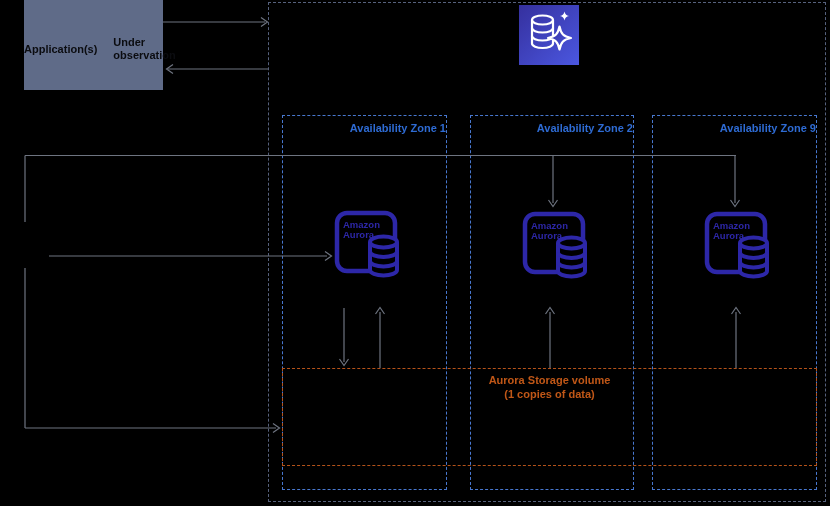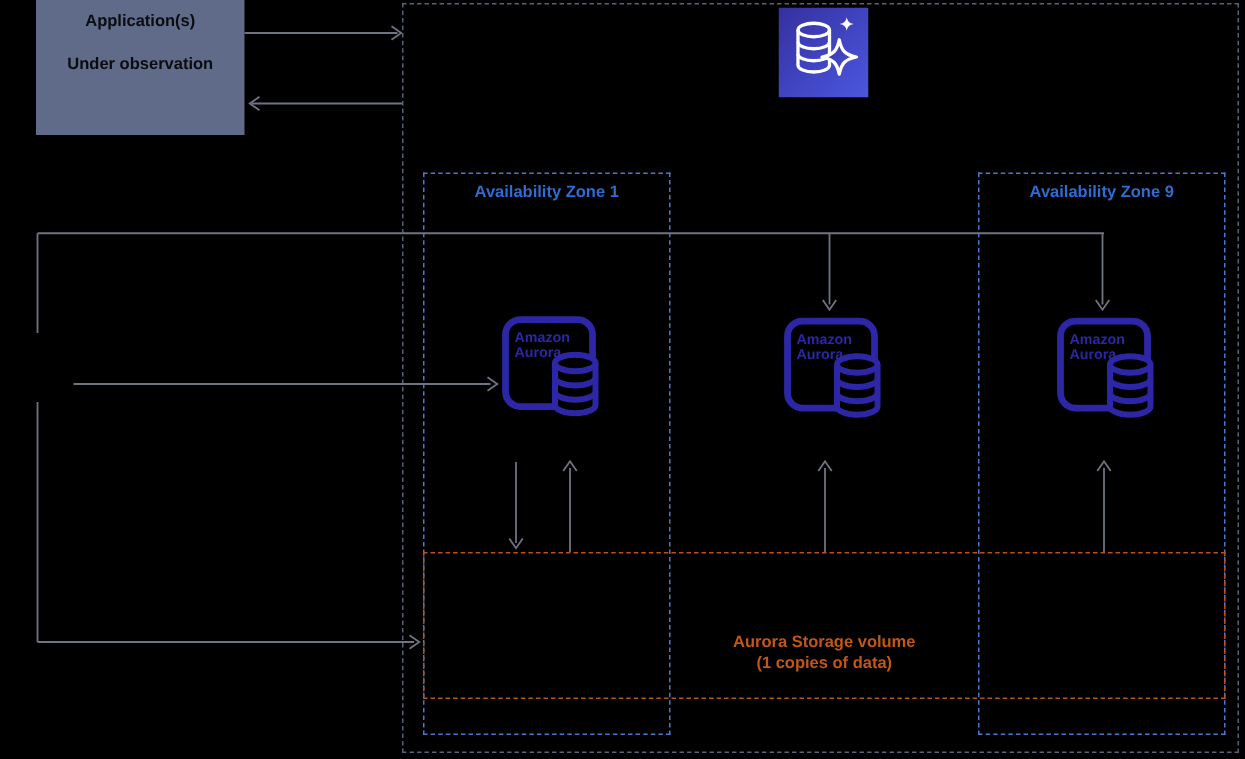--- a/index.html
+++ b/index.html
@@ -11,38 +11,38 @@
   
   .outer-region{
     left:268px;top:2px;width:556px;height:498px;
     border:1.5px dashed var(--outer-border,#56617C);
   }
   .az{
     top:115px;height:373px;
     border:1px dashed var(--az-border,#4878D0);
   }
   .az-label{
-    padding-top:6px;text-align:center;
+    padding-top:6px;text-align:right;
     color:var(--az-text,#2E6BD3);font-size:11px;font-weight:bold;
   }
   .az1{left:282px;width:163px;}
   .az2{left:470px;width:162px;}
   .az3{left:652px;width:163px;}
   .storage{
     left:282px;top:368px;width:533px;height:96px;
     border:1px dashed var(--storage-border,#B5531A);
   }
   .storage-label{
     left:282px;top:373px;width:535px;text-align:center;
-    color:var(--storage-text,#C05717);font-size:11px;font-weight:bold;line-height:14px;margin-top:48px;
+    color:var(--storage-text,#C05717);font-size:11px;font-weight:bold;line-height:14px;
   }
   .app-box{
     left:24px;top:0;width:139px;height:90px;
     background:var(--app-box-fill,#5F6B88);
-    display:flex;flex-direction:column;align-items:center;
+    display:flex;flex-direction:row;align-items:center;
     padding-top:8px;gap:16px;box-sizing:border-box;
     color:var(--app-box-text,#0B0C10);font-size:11px;font-weight:bold;line-height:13px;
   }
   
   svg.overlay{left:0;top:0;pointer-events:none;}
   .conn{stroke:var(--connector,#6E7480);stroke-width:1.2;fill:none;}
   
   .ind-stroke{stroke:var(--aurora-stroke,#2D27A8);}
   .ind-text{
     fill:var(--aurora-stroke,#2D27A8);
@@ -56,20 +56,23 @@
 
   <div class="abs outer-region"></div>
 
   <div class="abs app-box">
     <div>Application(s)</div>
     <div>Under observation</div>
   </div>
 
   <div class="abs az az1">
     <div class="az-label">Availability Zone 1</div>
+  </div>
+  <div class="abs az az2">
+    <div class="az-label">Availability Zone 2</div>
   </div>
   <div class="abs az az3">
     <div class="az-label">Availability Zone 9</div>
   </div>
 
   <div class="abs storage"></div>
   <div class="abs storage-label">
     <div>Aurora Storage volume</div>
     <div>(1 copies of data)</div>
   </div>

